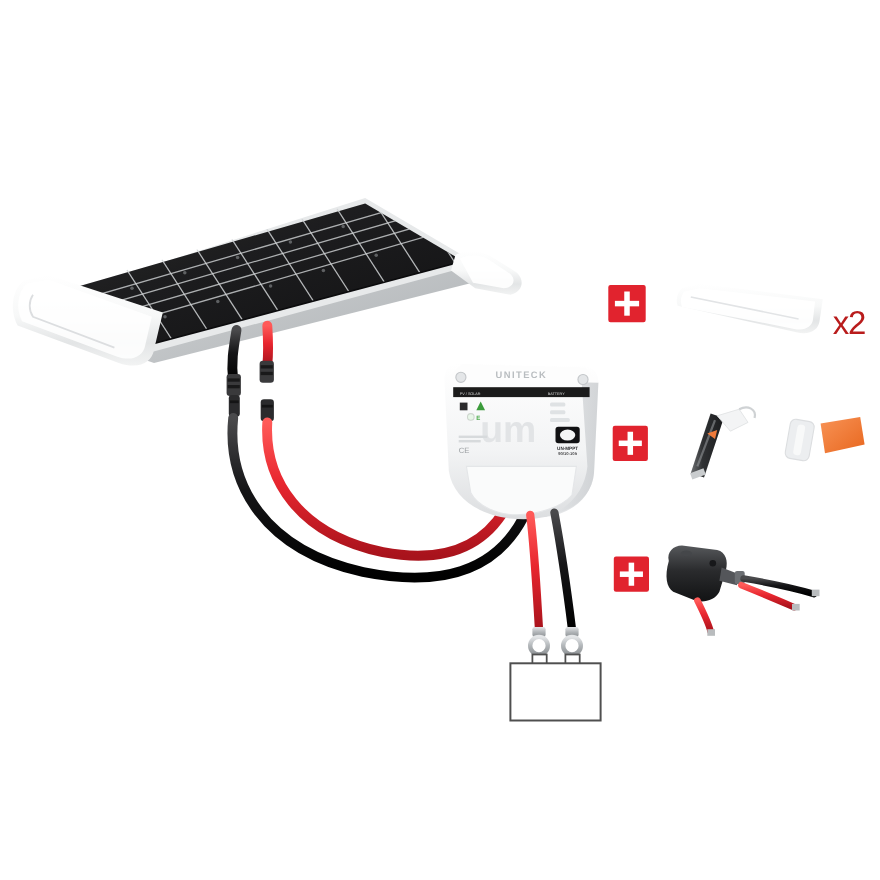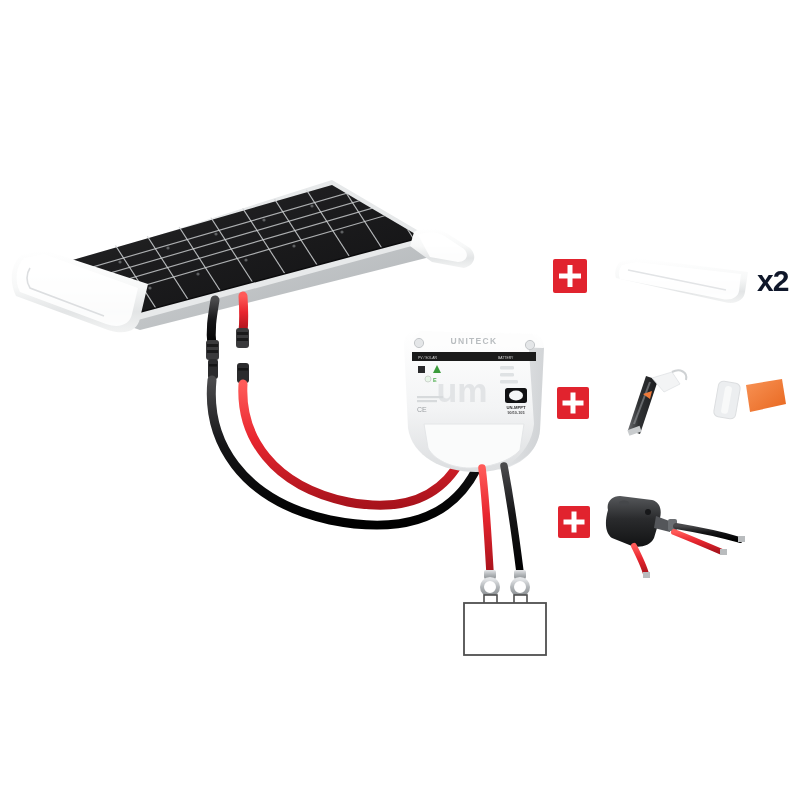--- a/index.html
+++ b/index.html
@@ -1,21 +1,21 @@
 <!DOCTYPE html>
 <html><head>
 <meta charset="utf-8">
 <title>Solar Panel Kit</title>
 <style>
   html,body{margin:0;padding:0;background:#ffffff;}
   body{width:800px;height:800px;overflow:hidden;
        font-family:"Liberation Sans","DejaVu Sans",sans-serif;}
   #stage{position:relative;width:800px;height:800px;background:#ffffff;}
   #scene{position:absolute;inset:0;}
-  .lbl{position:absolute;font-weight:bold;color:#0f172a;}
+  .lbl{position:absolute;font-weight:normal;color:#b91c1c;margin-top:14px;}
   #qty-x2{left:757px;top:264px;font-size:30px;letter-spacing:-1px;}
 </style>
 </head>
 <body>
 
 <div id="stage">
 
   <svg id="scene" viewBox="0 0 800 800" xmlns="http://www.w3.org/2000/svg">
 
     <defs>

